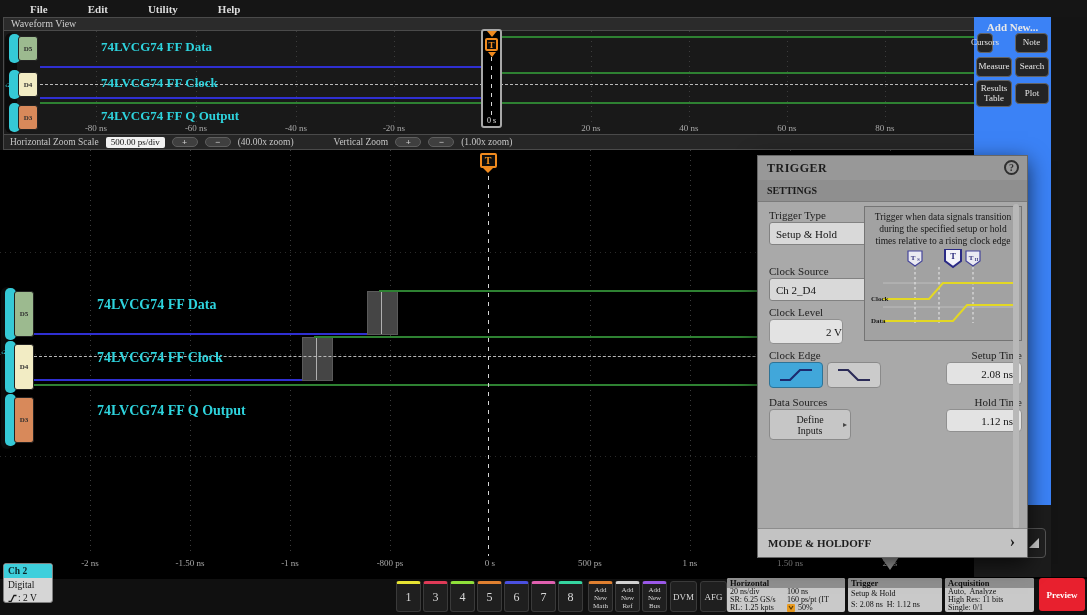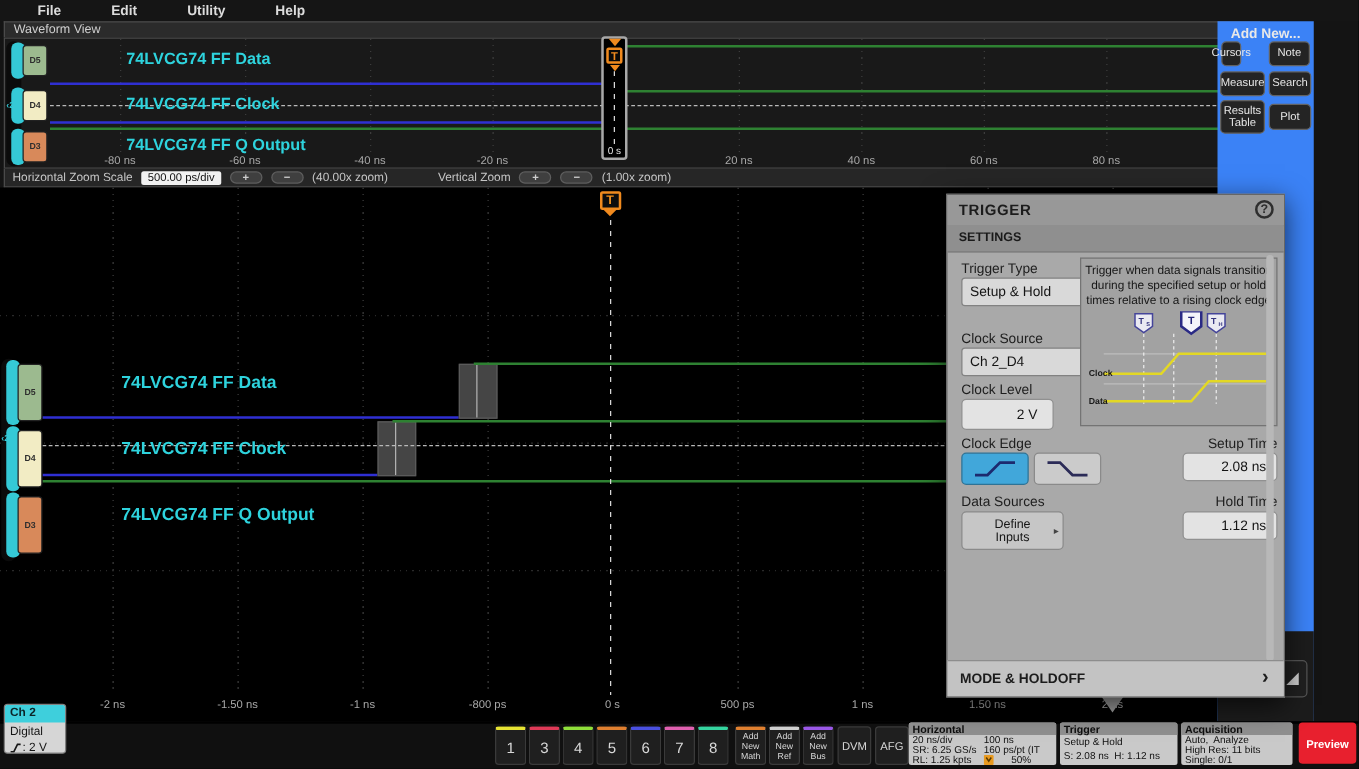--- a/index.html
+++ b/index.html
@@ -1,16 +1,16 @@
 <!DOCTYPE html>
 <html><head>
 <meta charset="utf-8">
 <style>
   html,body{margin:0;padding:0;background:#000}
-  #app{position:relative;width:1087px;height:615px;background:#141414;font-family:Liberation Sans, sans-serif;overflow:hidden}
+  #app{position:relative;width:1087px;height:615px;background:#141414;font-family:Liberation Serif, serif;overflow:hidden}
   
   .menubar{position:absolute;left:0;top:0;width:100%;height:17px;background:#151515;display:flex;align-items:center;gap:40px;padding-left:30px;box-sizing:border-box}
   .menubar span{font-size:11px;color:#dcdcdc;font-weight:600;cursor:default}
   
   .wftitle{position:absolute;left:3px;top:17px;width:1005px;height:13px;background:#2b2b2b;border:1px solid #4a4a4a;border-bottom:none;box-sizing:border-box;color:#cfcfcf;font-size:10px;line-height:12px;padding-left:7px}
   
   .overview{position:absolute;left:3px;top:30px;width:1005px;height:105px;background:#191919;border:1px solid #4a4a4a;box-sizing:border-box}
   .gv{position:absolute;width:1px;background:repeating-linear-gradient(to bottom,#3c3c3c 0 1px,transparent 1px 5px)}
   .gh{position:absolute;height:1px;background:repeating-linear-gradient(to right,#2a2a2a 0 1px,transparent 1px 5px)}
   .tick{position:absolute;transform:translateX(-50%);font-size:9px;color:#a8a8a8;white-space:nowrap}
@@ -52,21 +52,21 @@
   .partialbtn svg{position:absolute;right:3px;top:6px}
   
   .tpanel{position:absolute;left:757px;top:155px;width:271px;height:403px;background:#a9a9a9;border:1px solid #666;box-sizing:border-box;z-index:10;box-shadow:0 6px 20px rgba(0,0,0,.65)}
   .tp-h{position:absolute;left:0;top:0;right:0;height:24px;background:#989898;border-bottom:1px solid #7d7d7d}
   .tp-title{font-size:12px;font-weight:700;color:#1c1c1c;letter-spacing:.5px;line-height:24px;padding-left:9px}
   .helpicon{position:absolute;right:8px;top:4px;width:15px;height:15px;border:2px solid #2e2e2e;border-radius:50%;color:#2e2e2e;font-size:10px;font-weight:700;display:flex;align-items:center;justify-content:center;box-sizing:border-box}
   .tp-tab{position:absolute;left:0;top:24px;right:0;height:21px;background:#8f8f8f;border-bottom:1px solid #7b7b7b;font-size:10px;font-weight:700;color:#1a1a1a;line-height:21px;padding-left:9px}
   .tp-lab{position:absolute;font-size:11px;color:#1e1e1e;white-space:nowrap}
   .dd{position:absolute;background:#d9d9d9;border:1px solid #828282;border-radius:3px;box-sizing:border-box;font-size:11px;color:#141414;display:flex;align-items:center;padding:0 6px}
   .dd .car{margin-left:auto;color:#555;font-size:9px}
-  .vfield{position:absolute;background:#e3e3e3;border:1px solid #909090;border-radius:4px;box-sizing:border-box;font-size:11px;color:#141414;display:flex;align-items:center;justify-content:flex-end;padding-right:12px}
+  .vfield{position:absolute;background:#e3e3e3;border:1px solid #909090;border-radius:4px;box-sizing:border-box;font-size:11px;color:#141414;display:flex;align-items:center;justify-content:flex-end;}
   .edgebtn{position:absolute;width:54px;height:26px;border-radius:4px;box-sizing:border-box;display:flex;align-items:center;justify-content:center}
   .edgesel{background:#41a7da;border:1px solid #2e7396}
   .edgeuns{background:#cbcbcb;border:1px solid #8a8a8a}
   .definebtn{position:absolute;left:11px;top:253px;width:82px;height:31px;background:#c6c6c6;border:1px solid #8a8a8a;border-radius:4px;box-sizing:border-box;display:flex;align-items:center;justify-content:center}
   .definebtn .dtext{width:50px;text-align:center;font-size:10px;line-height:1.1;color:#161616}
   .definebtn .exp{position:absolute;right:3px;top:10px;font-size:8px;color:#444}
   .infobox{position:absolute;left:106px;top:50px;width:158px;height:135px;background:#a2a2a2;border:1px solid #747474;box-sizing:border-box}
   .infotext{font-size:9.5px;color:#161616;line-height:1.28;text-align:center;padding:4px 3px 0}
   .tstrip{position:absolute;left:255px;top:48px;width:6px;height:325px;background:#b8b8b8;border-radius:3px}
   .modebar{position:absolute;left:0;bottom:0;right:0;height:28px;background:#c3c3c3;border-top:1px solid #8d8d8d}
@@ -366,21 +366,21 @@
   <div class="addbtn" style="left: 615px; border-top-color: rgb(208, 208, 208);">Add New Ref</div>
   <div class="addbtn" style="left: 642px; border-top-color: rgb(154, 88, 232);">Add New Bus</div>
 
   <div class="fnbtn" style="left:670px">DVM</div>
   <div class="fnbtn" style="left:700px">AFG</div>
 
   <div class="statbox" style="left:727px;width:118px">
     <div class="sh">Horizontal</div>
     <div class="srow"><span class="sc1">20 ns/div</span><span>100 ns</span></div>
     <div class="srow"><span class="sc1">SR: 6.25 GS/s</span><span>160 ps/pt (IT</span></div>
-    <div class="srow"><span class="sc1">RL: 1.25 kpts</span><span style="display:inline-flex;align-items:center;gap:14px"><svg width="8" height="8" viewBox="0 0 8 8">
+    <div class="srow"><span class="sc1">RL: 1.25 kpts</span><span style="display:inline-flex;align-items:center;gap:3px"><svg width="8" height="8" viewBox="0 0 8 8">
             <rect x="0" y="0" width="8" height="8" rx="1" fill="#e89a20"></rect>
             <path d="M2,2 L4,5 L6,2" stroke="#5a3a00" fill="none" stroke-width="1.2"></path>
           </svg><span>50%</span></span></div>
   </div>
 
   <div class="statbox" style="left:848px;width:94px">
     <div class="sh">Trigger</div>
     <div class="srow" style="line-height:11px"><span>Setup &amp; Hold</span></div>
     <div class="srow" style="line-height:11px"><span>S: 2.08 ns  H: 1.12 ns</span></div>
   </div>

